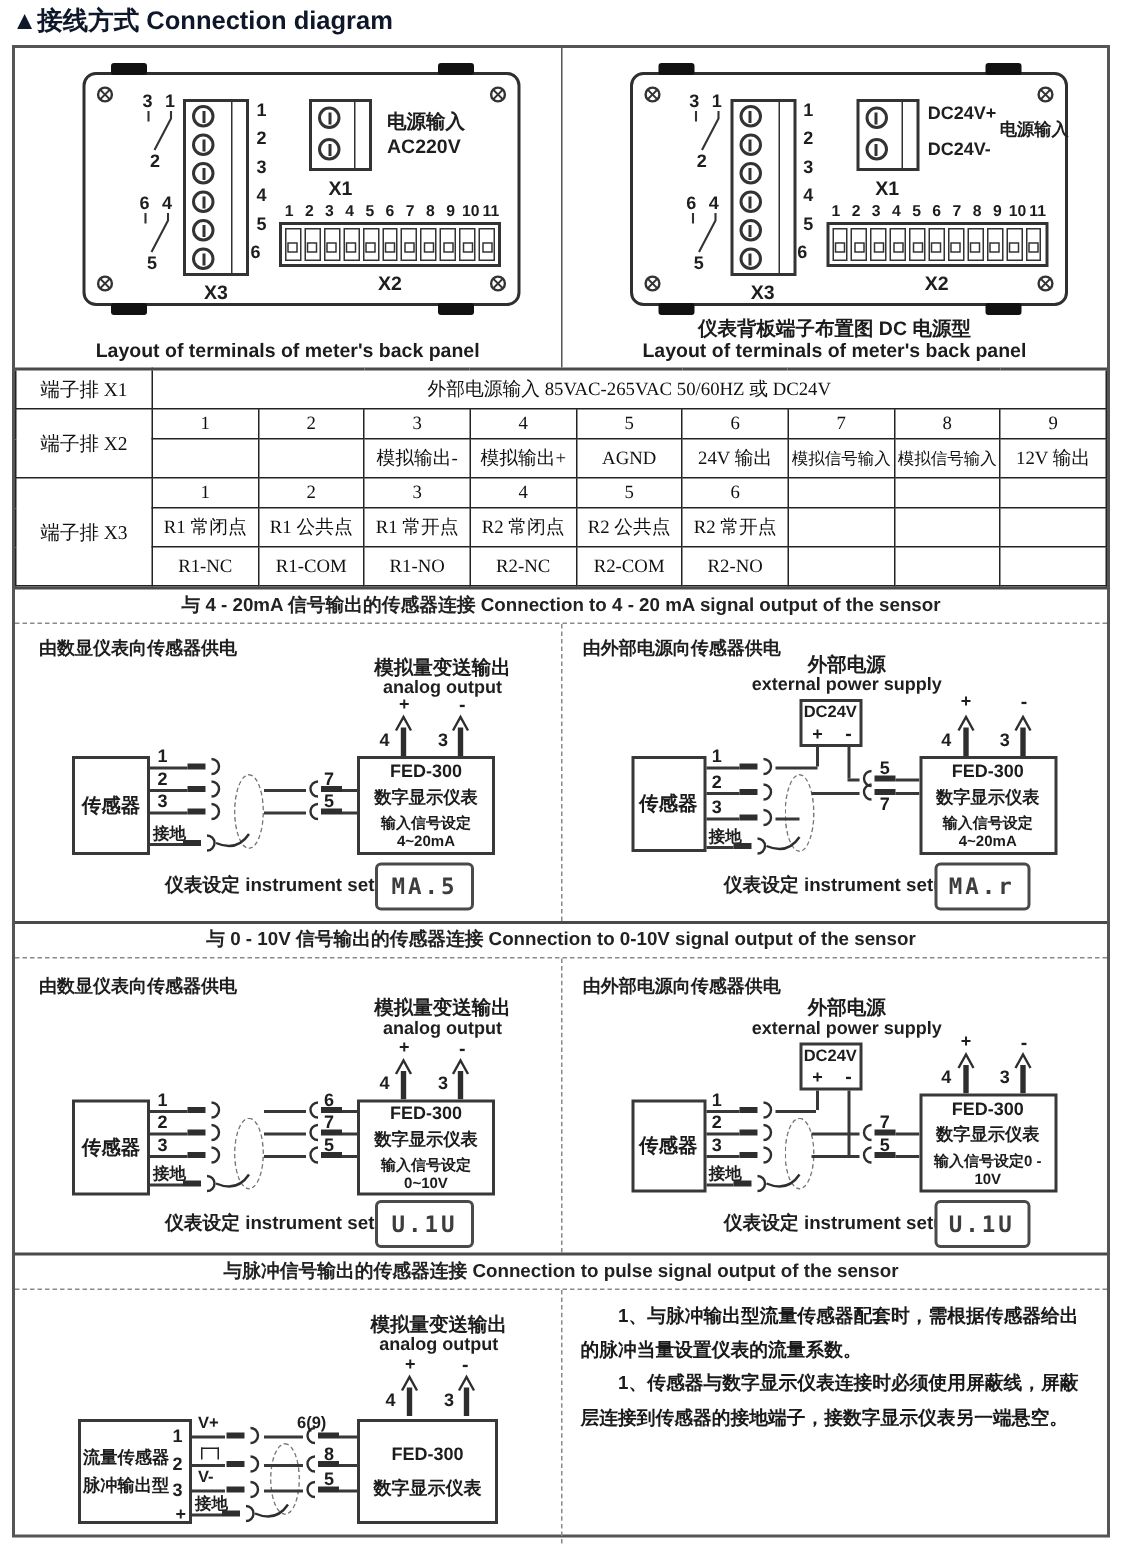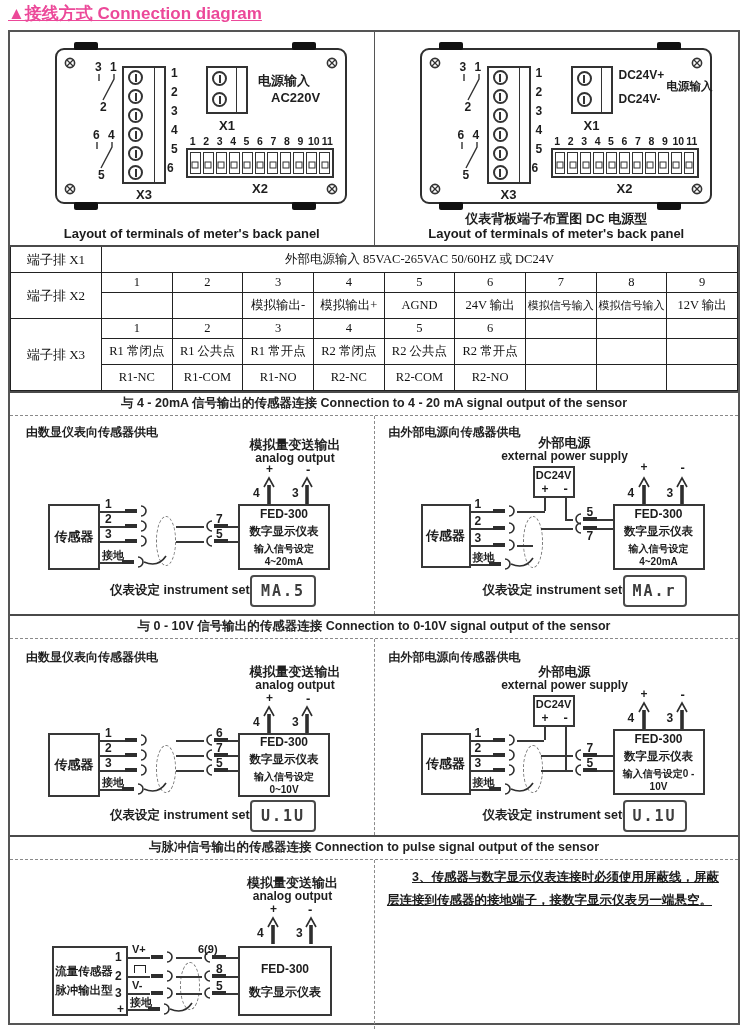--- a/index.html
+++ b/index.html
@@ -1,18 +1,18 @@
 <!DOCTYPE html>
 <html><head>
 <meta charset="utf-8">
 <style>
   html,body{margin:0;padding:0;background:#fff;}
   body{width:750px;height:1029px;position:relative;font-family:"Liberation Sans","DejaVu Sans",sans-serif;color:#1c1c1c;overflow:hidden;}
   .abs{position:absolute;}
-  #title{position:absolute;left:8px;top:2px;font-size:17px;font-weight:bold;color:#ec4899;text-decoration:underline;}
+  #title{position:absolute;left:8px;top:2px;font-size:17px;font-weight:bold;color:#0f172a;}
   #frame{position:absolute;left:8px;top:30px;width:732px;height:995px;border:2px solid #555;box-sizing:border-box;background:#fff;}
   
   #panels-row{position:relative;height:213px;display:flex;}
   .panel{position:relative;width:50%;height:213px;}
   .panel.rightp{border-left:1.5px solid #555;}
   .device{position:absolute;left:45px;top:16px;width:288px;height:152px;border:2.5px solid #2f2f2f;border-radius:9px;background:#fff;}
   .tab{position:absolute;width:24px;height:8px;background:#111;border-radius:2px;}
   .lbl{position:absolute;font-weight:bold;white-space:nowrap;color:#1e1e1e;}
   .tblock{position:absolute;border:2px solid #333;background:#fff;box-sizing:border-box;}
   .tblock::after{content:"";position:absolute;top:0;bottom:0;right:9px;border-left:1.6px solid #333;}
@@ -26,21 +26,21 @@
   .caption{position:absolute;left:0;width:100%;text-align:center;font-weight:bold;font-size:13px;}
   
   #tbl{width:100%;border-collapse:collapse;table-layout:fixed;font-family:"Liberation Serif","DejaVu Serif",serif;font-size:12.5px;color:#111;}
   #tbl td{border:1.2px solid #222;text-align:center;padding:0 1px;overflow:hidden;}
   #tbl .hd{width:88px;font-size:13px;}
   #tbl .hrow td{height:25px;margin-top:44px;}
   #tbl .nrow td{height:19px;}
   
   .section{border-top:2px solid #4a4a4a;}
   .section-header{height:20px;padding-top:2px;text-align:center;font-weight:bold;font-size:12.5px;color:#222;}
-  .section-body{position:relative;display:flex;border-top:1.5px dashed #8a8a8a;text-decoration:underline;}
+  .section-body{position:relative;display:flex;border-top:1.5px dashed #8a8a8a;}
   .half{position:relative;width:50%;}
   .half.righth{border-left:1.5px dashed #8a8a8a;}
   .wire{position:absolute;border-top:2px solid #383838;}
   .vwire{position:absolute;border-left:2px solid #383838;}
   .dbox{position:absolute;border:2px solid #383838;background:#fff;box-sizing:border-box;display:flex;flex-direction:column;align-items:center;justify-content:center;text-align:center;}
   .ellipse{position:absolute;border:1.3px dashed #777;border-radius:50%;}
   .seg{position:absolute;border:2px solid #4a4a4a;border-radius:4px;background:#fff;display:flex;align-items:center;justify-content:center;font-family:"DejaVu Sans Mono",monospace;font-weight:bold;letter-spacing:2px;font-size:15px;color:#3d3d3d;}
   .pulse-ic{position:absolute;width:10px;height:7px;border:1.6px solid #222;border-bottom:none;}
   .note-cn{font-weight:bold;font-size:12.5px;line-height:1.8;text-indent:2em;color:#1a1a1a;}
   .note-en{font-weight:bold;font-size:12px;line-height:1.75;text-indent:2em;color:#1a1a1a;margin-top:9px;}
@@ -111,21 +111,21 @@
       <div class="lbl" style="left:161px;top:110px;font-size:12px;">5</div>
       <div class="lbl" style="left:157px;top:129px;font-size:12px;">6</div>
       <div class="lbl" style="left:112px;top:155px;width:44px;text-align:center;font-size:13px;">X3</div>
 
       <div class="tblock" style="left:196px;top:34px;width:42px;height:48px;">
         <div class="screwc" style="left:4px;top:3px;"></div>
         <div class="screwc" style="left:4px;top:24px;"></div>
       </div>
       <div class="lbl" style="left:196px;top:86px;width:42px;text-align:center;font-size:13px;">X1</div>
       <div class="lbl" style="left:248px;top:40px;font-size:13px;">电源输入</div>
-      <div class="lbl" style="left:261px;top:58px;font-size:13px;text-align:center;">AC220V</div>
+      <div class="lbl" style="left:248px;top:58px;font-size:13px;text-align:center;">AC220V</div>
 
       <div class="x2nums" style="left:176px;top:103px;width:148px;">
         <span>1</span>
           <span>2</span>
           <span>3</span>
           <span>4</span>
           <span>5</span>
           <span>6</span>
           <span>7</span>
           <span>8</span>
@@ -720,19 +720,20 @@
         <div class="lbl" style="left:188px;top:83px;font-size:11px;">6(9)</div>
         <div class="lbl" style="left:206px;top:102px;font-size:12px;">8</div>
         <div class="lbl" style="left:206px;top:119px;font-size:12px;">5</div>
         <div class="dbox" style="left:228px;top:86px;width:94px;height:70px;gap:8px;">
           <span style="font-weight:bold;font-size:12px;">FED-300</span>
           <span style="font-weight:bold;font-size:12px;">数字显示仪表</span>
         </div>
       </div>
 
       <div class="half righth" style="box-sizing:border-box;padding:6px 14px 0 12px;">
-        <div class="note-cn">3、传感器与数字显示仪表连接时必须使用屏蔽线，屏蔽层连接到传感器的接地端子，接数字显示仪表另一端悬空。</div>
+        <div class="note-cn">1、与脉冲输出型流量传感器配套时，需根据传感器给出的脉冲当量设置仪表的流量系数。</div>
+        <div class="note-cn">1、传感器与数字显示仪表连接时必须使用屏蔽线，屏蔽层连接到传感器的接地端子，接数字显示仪表另一端悬空。</div>
 
       </div>
     </div>
   </div>
 
 </div>
 
 </body></html>

